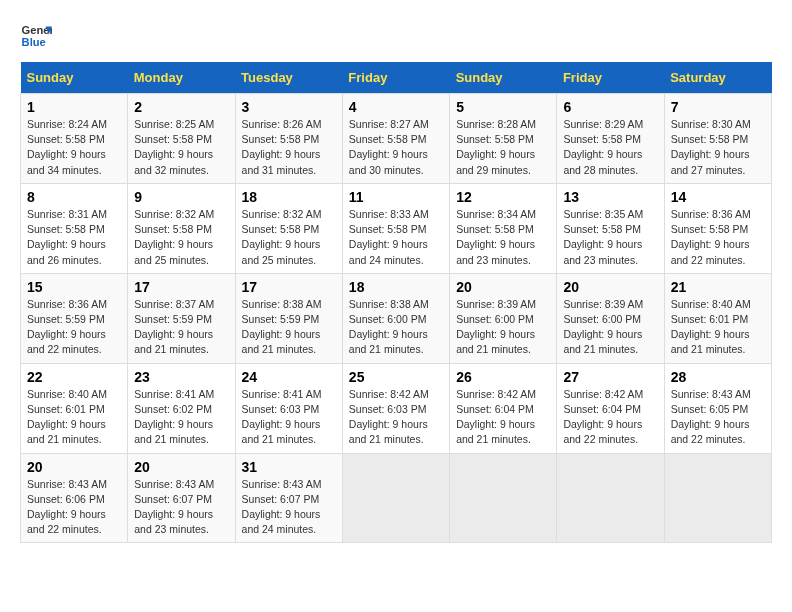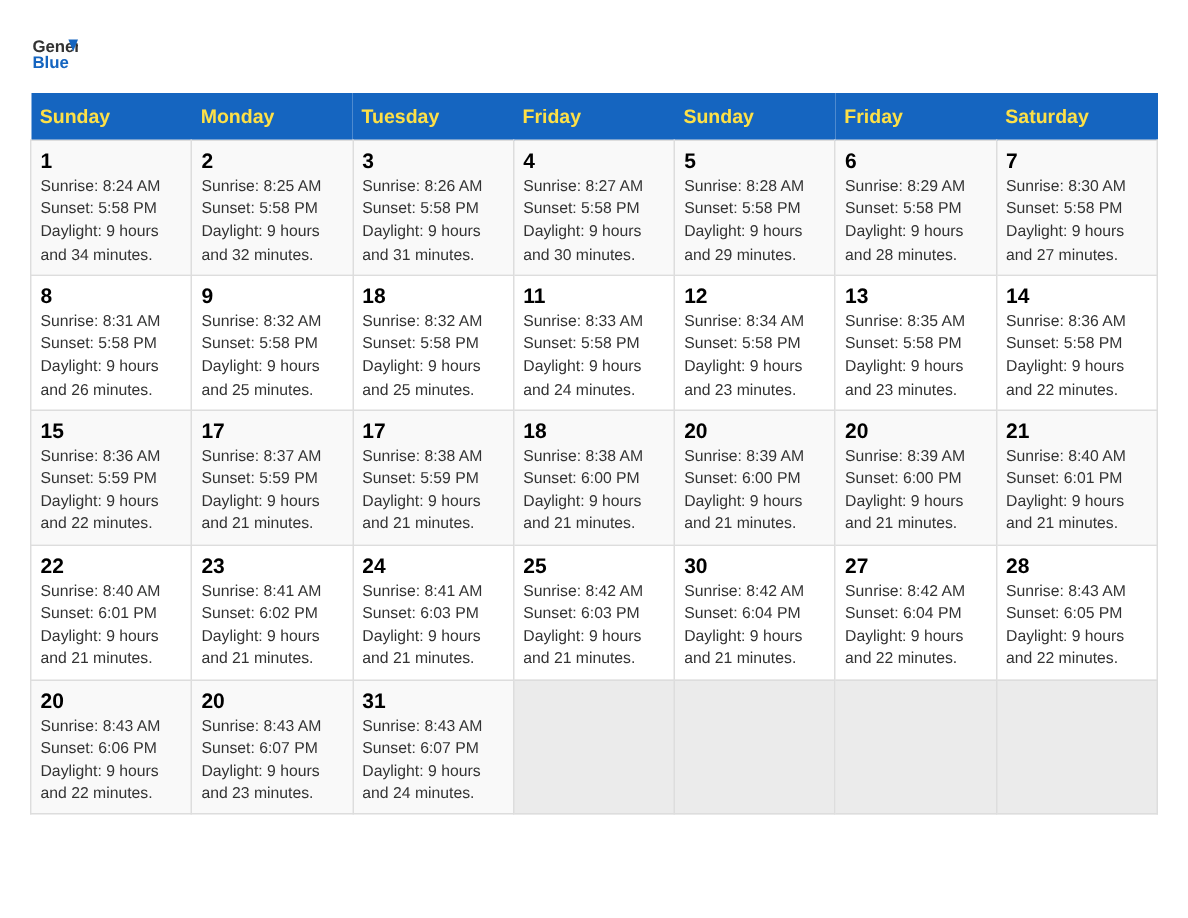--- a/index.html
+++ b/index.html
@@ -208,21 +208,21 @@
         </td>
         <td>
           <div class="day-num">24</div>
         <div class="day-detail">Sunrise: 8:41 AM<br>Sunset: 6:03 PM<br>Daylight: 9 hours and 21 minutes.</div>
         </td>
         <td>
           <div class="day-num">25</div>
         <div class="day-detail">Sunrise: 8:42 AM<br>Sunset: 6:03 PM<br>Daylight: 9 hours and 21 minutes.</div>
         </td>
         <td>
-          <div class="day-num">30</div>
+          <div class="day-num">26</div>
         <div class="day-detail">Sunrise: 8:42 AM<br>Sunset: 6:04 PM<br>Daylight: 9 hours and 21 minutes.</div>
         </td>
         <td>
           <div class="day-num">27</div>
         <div class="day-detail">Sunrise: 8:42 AM<br>Sunset: 6:04 PM<br>Daylight: 9 hours and 22 minutes.</div>
         </td>
         <td>
           <div class="day-num">28</div>
         <div class="day-detail">Sunrise: 8:43 AM<br>Sunset: 6:05 PM<br>Daylight: 9 hours and 22 minutes.</div>
         </td>

